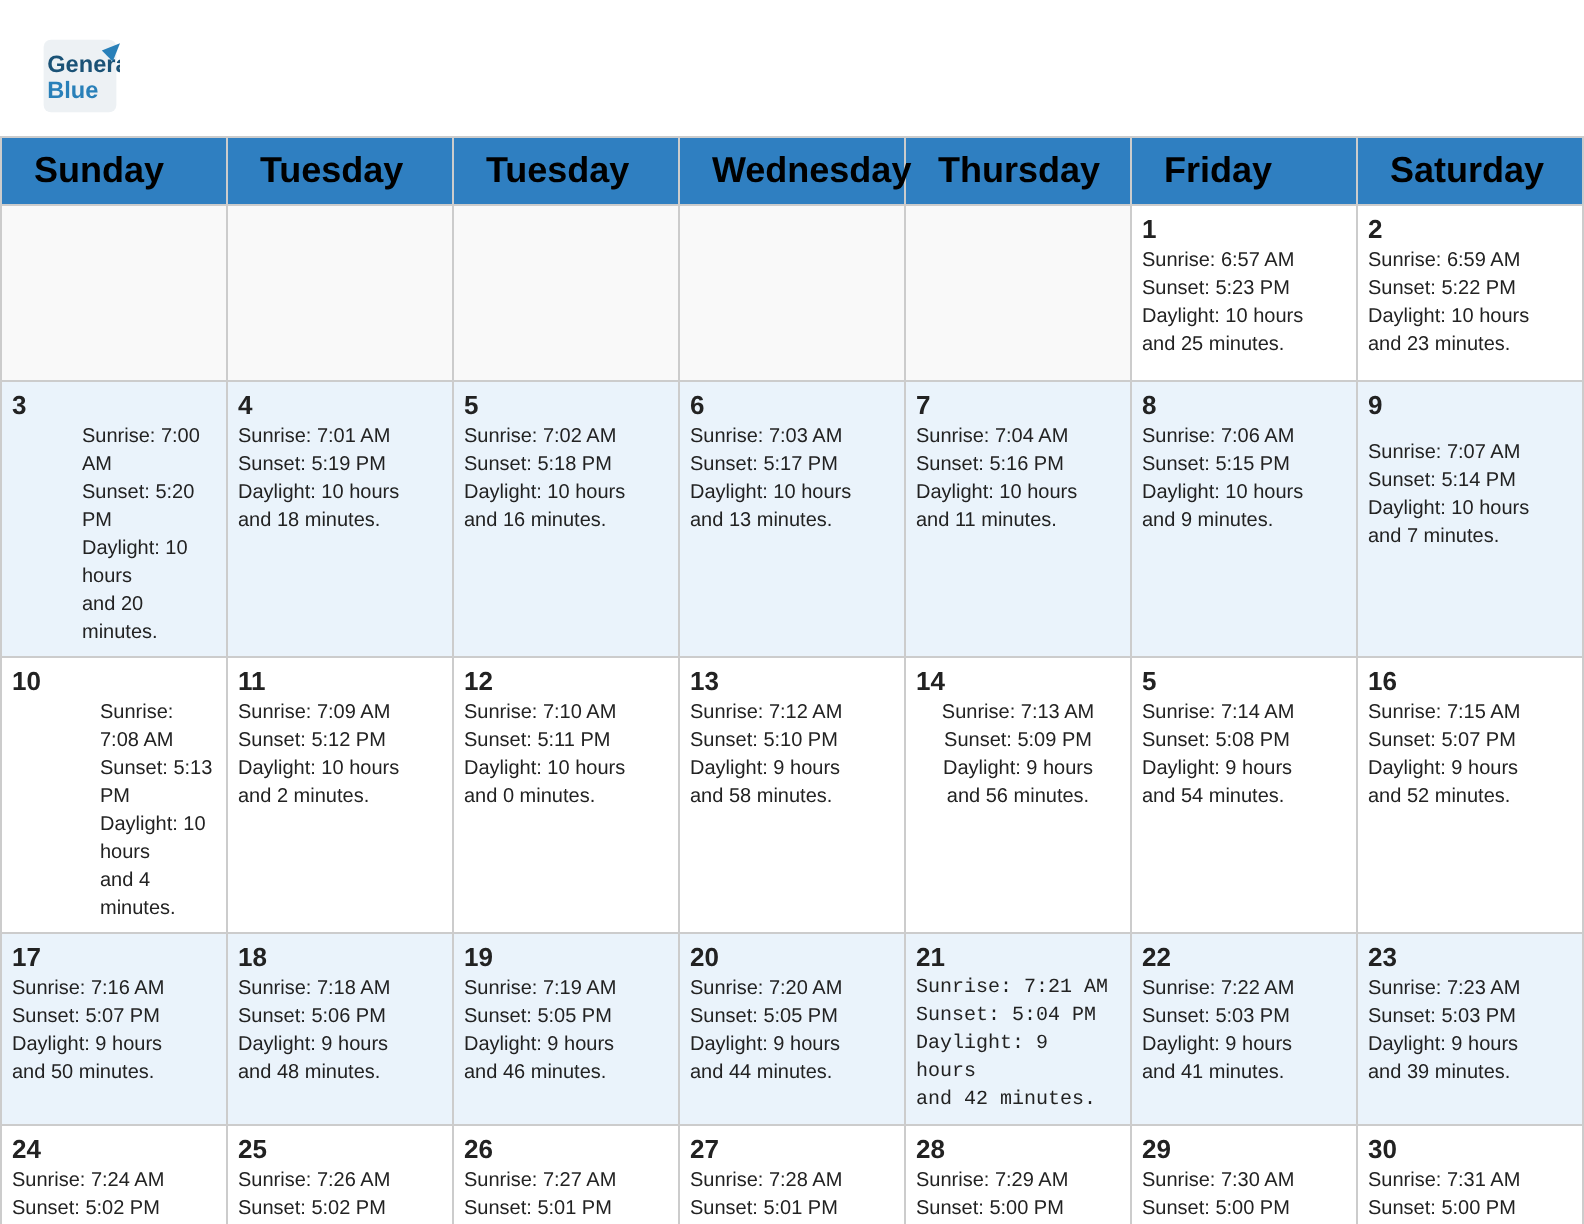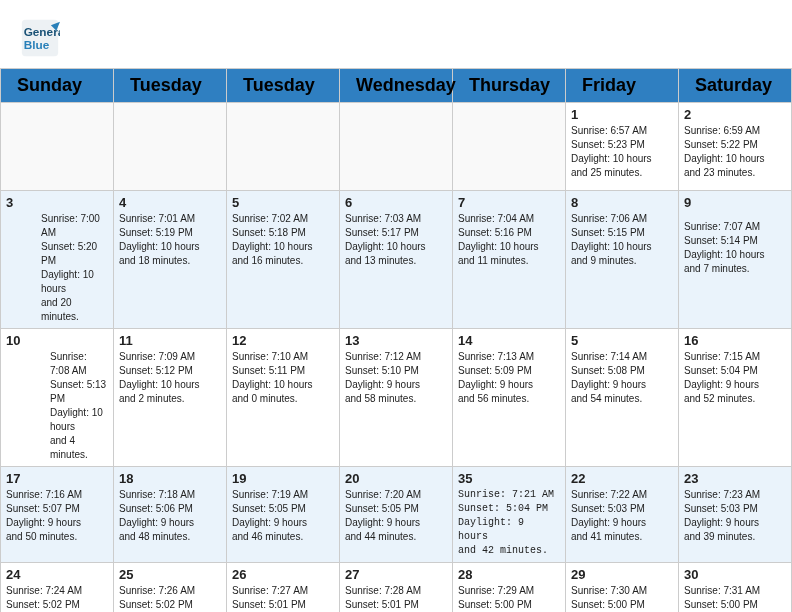--- a/index.html
+++ b/index.html
@@ -210,36 +210,36 @@
         </td>
         <td>
           <span class="day-num">13</span>
           <div class="day-info" style="white-space: pre-line;">Sunrise: 7:12 AM
 Sunset: 5:10 PM
 Daylight: 9 hours
 and 58 minutes.</div>
         </td>
         <td>
           <span class="day-num">14</span>
-          <div class="day-info" style="white-space: pre-line;">Sunrise: 7:13 AM
+          <div class="day-info" style="white-space: pre-line; text-align: center;">Sunrise: 7:13 AM
 Sunset: 5:09 PM
 Daylight: 9 hours
 and 56 minutes.</div>
         </td>
         <td>
           <span class="day-num">5</span>
           <div class="day-info" style="white-space: pre-line;">Sunrise: 7:14 AM
 Sunset: 5:08 PM
 Daylight: 9 hours
 and 54 minutes.</div>
         </td>
         <td>
           <span class="day-num">16</span>
           <div class="day-info" style="white-space: pre-line;">Sunrise: 7:15 AM
-Sunset: 5:04 PM
+Sunset: 5:07 PM
 Daylight: 9 hours
 and 52 minutes.</div>
         </td>
       </tr>
       <tr>
         <td>
           <span class="day-num">17</span>
           <div class="day-info" style="white-space: pre-line;">Sunrise: 7:16 AM
 Sunset: 5:07 PM
 Daylight: 9 hours
@@ -260,21 +260,21 @@
 and 46 minutes.</div>
         </td>
         <td>
           <span class="day-num">20</span>
           <div class="day-info" style="white-space: pre-line;">Sunrise: 7:20 AM
 Sunset: 5:05 PM
 Daylight: 9 hours
 and 44 minutes.</div>
         </td>
         <td>
-          <span class="day-num">35</span>
+          <span class="day-num">21</span>
           <div class="day-info" style="white-space: pre-line; font-family: Liberation Mono, monospace;">Sunrise: 7:21 AM
 Sunset: 5:04 PM
 Daylight: 9 hours
 and 42 minutes.</div>
         </td>
         <td>
           <span class="day-num">22</span>
           <div class="day-info" style="white-space: pre-line;">Sunrise: 7:22 AM
 Sunset: 5:03 PM
 Daylight: 9 hours

